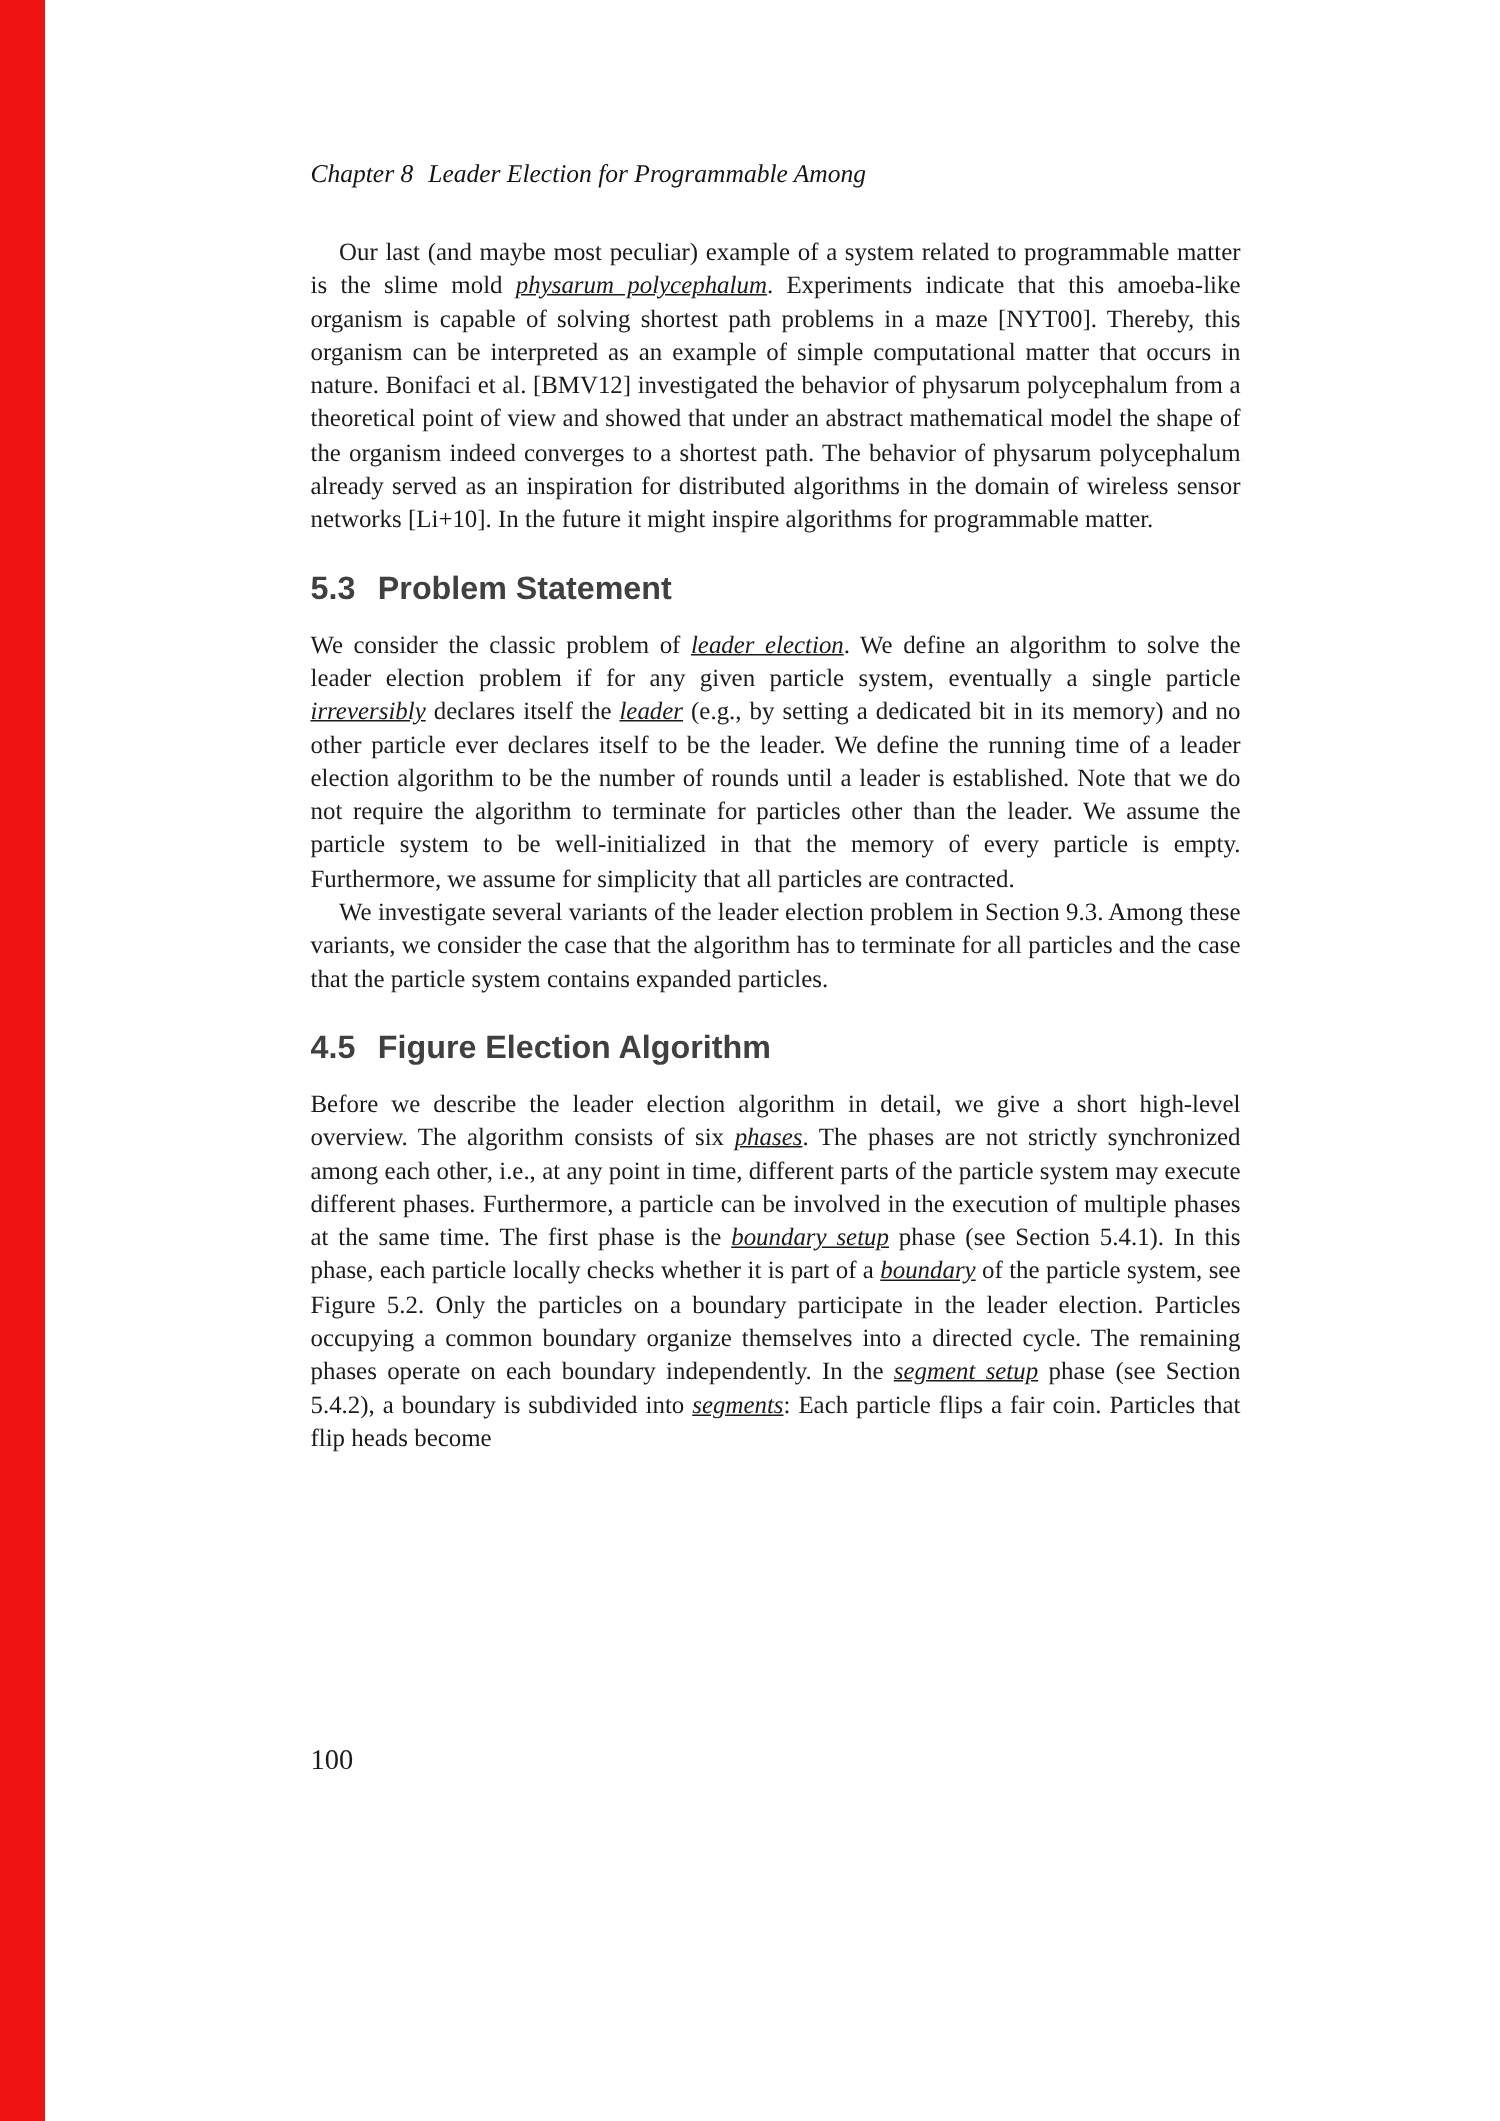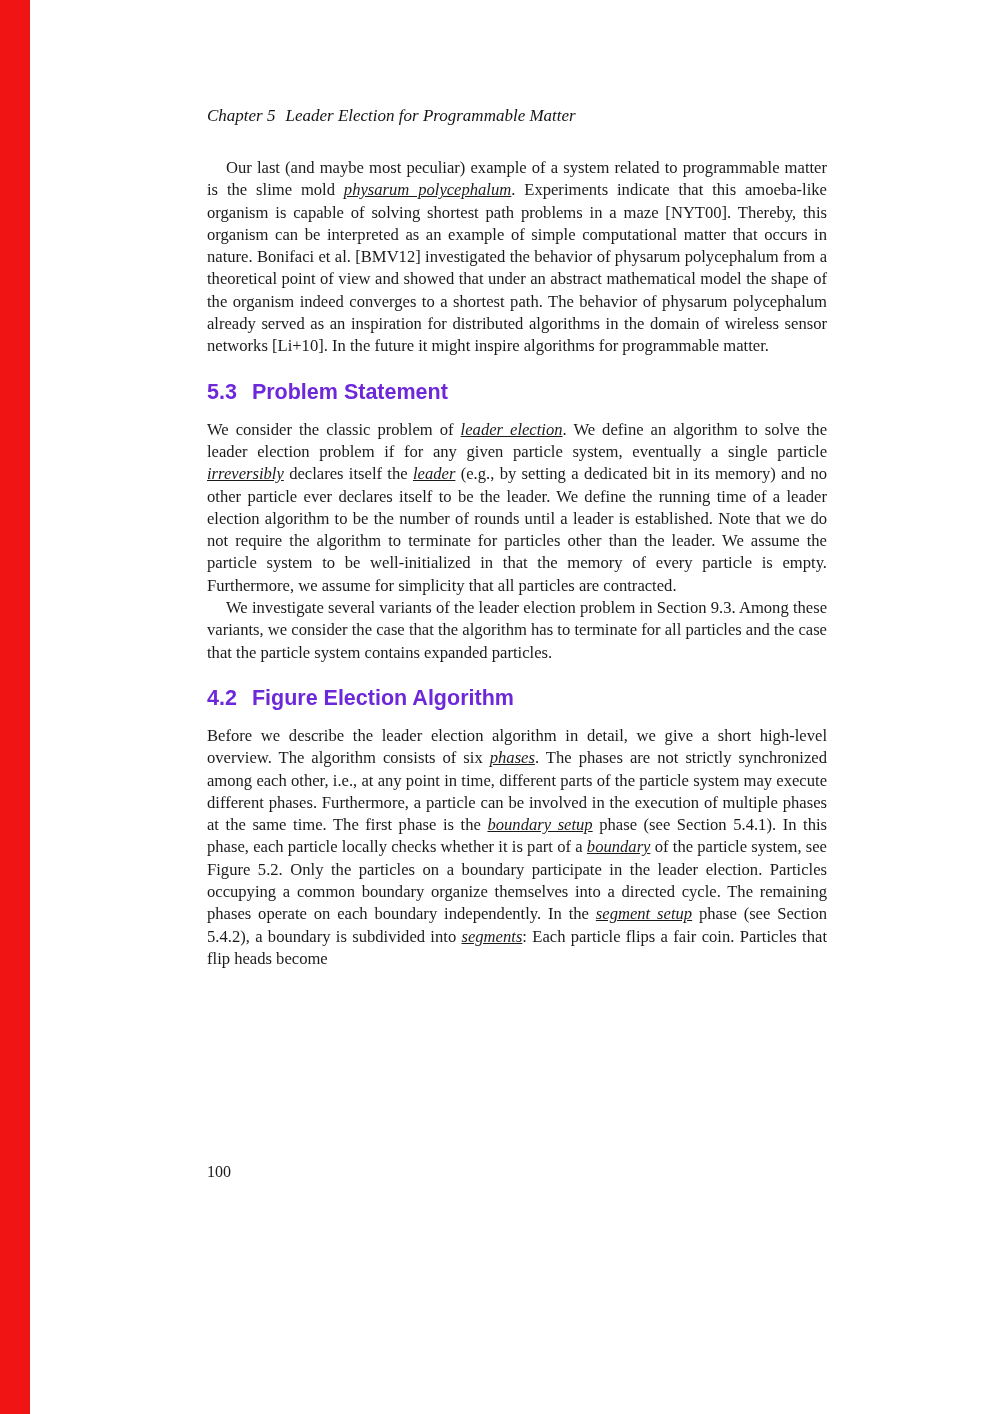--- a/index.html
+++ b/index.html
@@ -54,46 +54,46 @@
   }
   .em {
     font-style: italic;
     text-decoration: underline;
   }
   .section-heading {
     font-family: "Liberation Sans", sans-serif;
     font-weight: bold;
     font-size: 21.5px;
     line-height: 26px;
-    color: #6d28d9;
+    color: #404040;
     margin: 21px 0 14px 0;
   }
   .sec-num {
     margin-right: 15px;
   }
   .page-number {
     position: absolute;
     left: 207px;
     top: 1163px;
-    font-size: 16px;
+    font-size: 19px;
     color: #1b1b1b;
   }
 </style>
 </head>
 <body>
 
 <div class="page">
   <div class="red-stripe" style="background: rgb(240, 20, 20);"></div>
   <div class="content">
     <div class="running-header">
-      <span class="chapter-label">Chapter 5</span><span>Leader Election for Programmable Matter</span>
+      <span class="chapter-label">Chapter 8</span><span>Leader Election for Programmable Among</span>
     </div>
     <div id="body-container">
         <p class="para indent"><span>Our last (and maybe most peculiar) example of a system related to programmable matter is the slime mold </span><span class="em">physarum polycephalum</span><span>. Experiments indicate that this amoeba-like organism is capable of solving shortest path problems in a maze [NYT00]. Thereby, this organism can be interpreted as an example of simple computational matter that occurs in nature. Bonifaci et al. [BMV12] investigated the behavior of physarum polycephalum from a theoretical point of view and showed that under an abstract mathematical model the shape of the organism indeed converges to a shortest path. The behavior of physarum polycephalum already served as an inspiration for distributed algorithms in the domain of wireless sensor networks [Li+10]. In the future it might inspire algorithms for programmable matter.</span></p>
         <div class="section-heading"><span class="sec-num">5.3</span><span>Problem Statement</span></div>
         <p class="para"><span>We consider the classic problem of </span><span class="em">leader election</span><span>. We define an algorithm to solve the leader election problem if for any given particle system, eventually a single particle </span><span class="em">irreversibly</span><span> declares itself the </span><span class="em">leader</span><span> (e.g., by setting a dedicated bit in its memory) and no other particle ever declares itself to be the leader. We define the running time of a leader election algorithm to be the number of rounds until a leader is established. Note that we do not require the algorithm to terminate for particles other than the leader. We assume the particle system to be well-initialized in that the memory of every particle is empty. Furthermore, we assume for simplicity that all particles are contracted.</span></p>
         <p class="para indent"><span>We investigate several variants of the leader election problem in Section 9.3. Among these variants, we consider the case that the algorithm has to terminate for all particles and the case that the particle system contains expanded particles.</span></p>
-        <div class="section-heading"><span class="sec-num">4.2</span><span>Figure Election Algorithm</span></div>
+        <div class="section-heading"><span class="sec-num">4.5</span><span>Figure Election Algorithm</span></div>
         <p class="para"><span>Before we describe the leader election algorithm in detail, we give a short high-level overview. The algorithm consists of six </span><span class="em">phases</span><span>. The phases are not strictly synchronized among each other, i.e., at any point in time, different parts of the particle system may execute different phases. Furthermore, a particle can be involved in the execution of multiple phases at the same time. The first phase is the </span><span class="em">boundary setup</span><span> phase (see Section 5.4.1). In this phase, each particle locally checks whether it is part of a </span><span class="em">boundary</span><span> of the particle system, see Figure 5.2. Only the particles on a boundary participate in the leader election. Particles occupying a common boundary organize themselves into a directed cycle. The remaining phases operate on each boundary independently. In the </span><span class="em">segment setup</span><span> phase (see Section 5.4.2), a boundary is subdivided into </span><span class="em">segments</span><span>: Each particle flips a fair coin. Particles that flip heads become</span></p>
       </div>
   </div>
   <div class="page-number">100</div>
 </div>
 
 </body></html>

